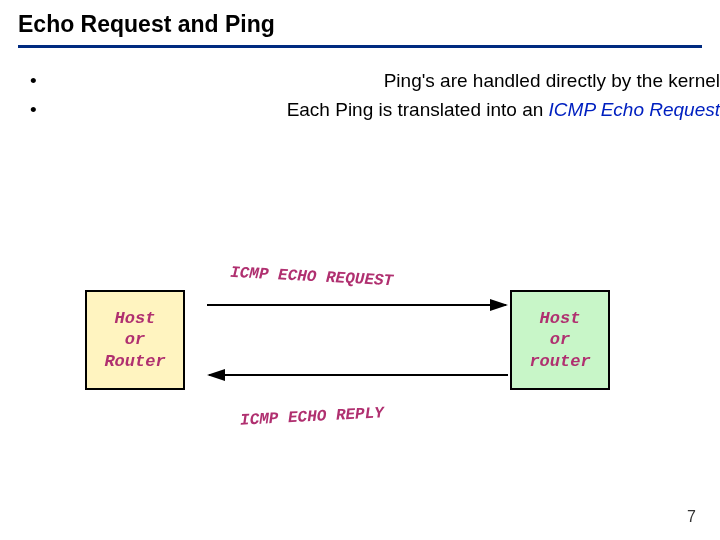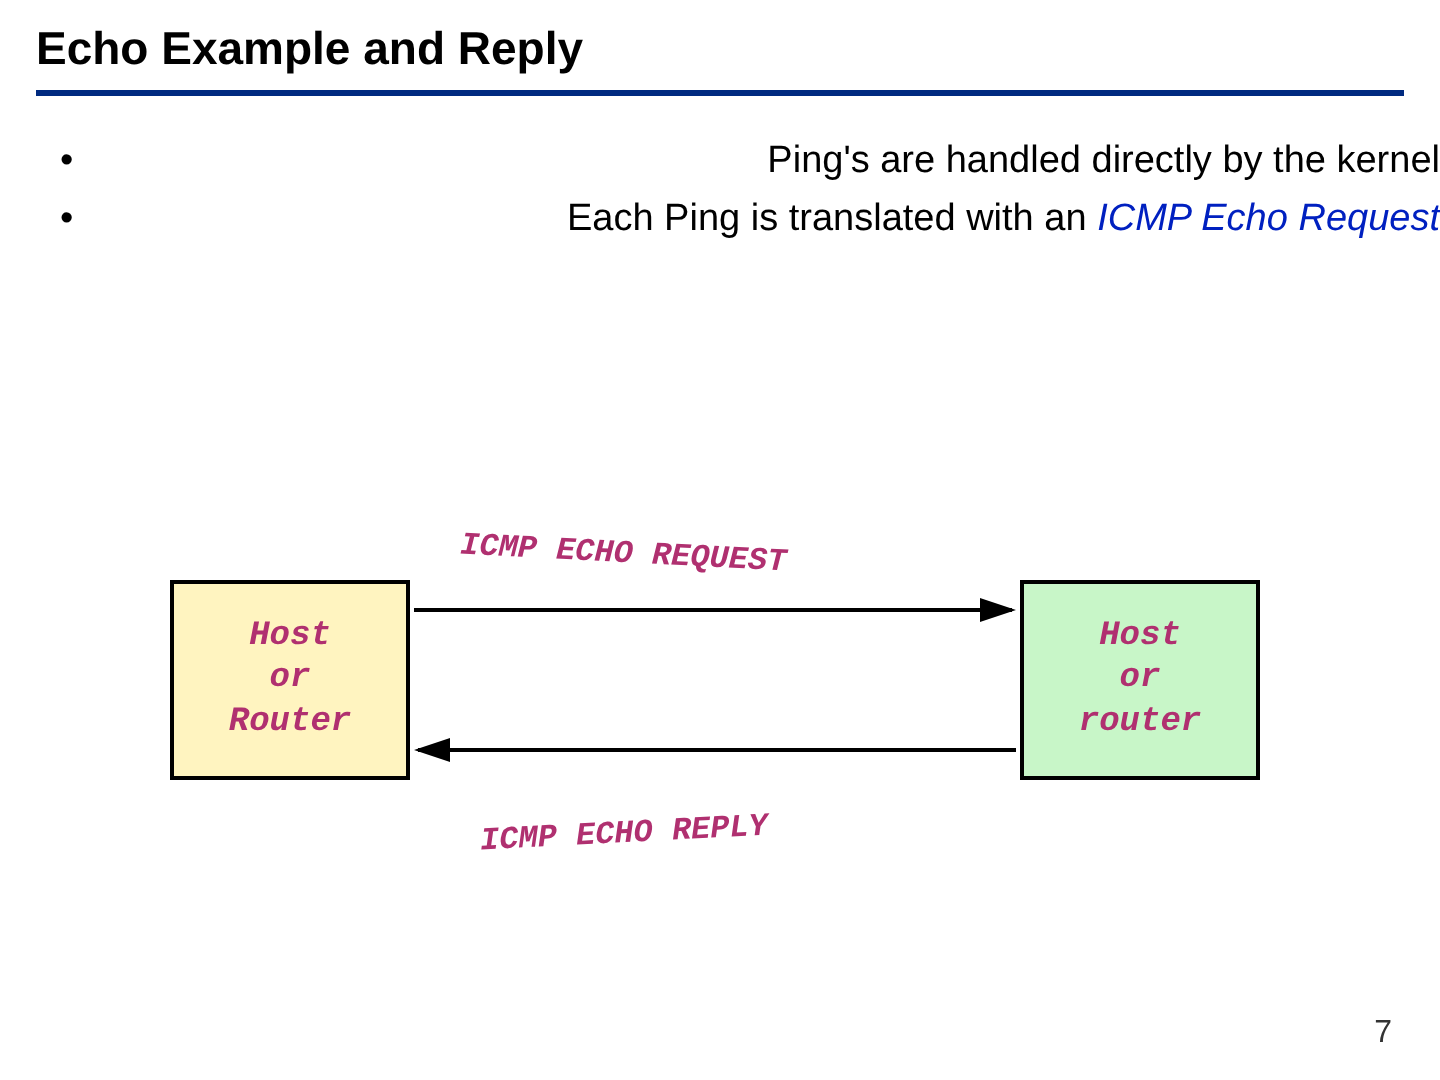--- a/index.html
+++ b/index.html
@@ -39,21 +39,21 @@
   }
   .em-blue { color: #0020c0; font-style: italic; }
   .diagram {
     position: absolute;
     left: 0; right: 0;
     top: 250px;
     height: 200px;
   }
   .box {
     position: absolute;
-    width: 120px;
+    width: 100px;
     height: 100px;
     border: 2px solid #000;
     display: flex;
     align-items: center;
     justify-content: center;
     text-align: center;
     font-family: "Courier New", monospace;
     font-weight: bold;
     font-style: italic;
     color: #b03070;
@@ -84,30 +84,30 @@
     right: 24px;
     bottom: 14px;
     font-size: 16px;
     color: #333;
   }
 </style>
 </head>
 <body>
 
 <div class="title">
-  <div>Echo Example and Reply</div>
+  <div>Echo Request and Ping</div>
 </div>
 <div class="rule"></div>
 
 <ul class="bullets">
   <li>
     <span>Ping's are handled directly by the kernel</span>
   </li>
   <li>
-    <span>Each Ping is translated with an </span><span class="em-blue">ICMP Echo Request</span>
+    <span>Each Ping is translated into an </span><span class="em-blue">ICMP Echo Request</span>
   </li>
 </ul>
 
 <div class="diagram">
   <div class="box box-left">Host
 or
 Router</div>
   <div class="box box-right">Host
 or
 router</div>

